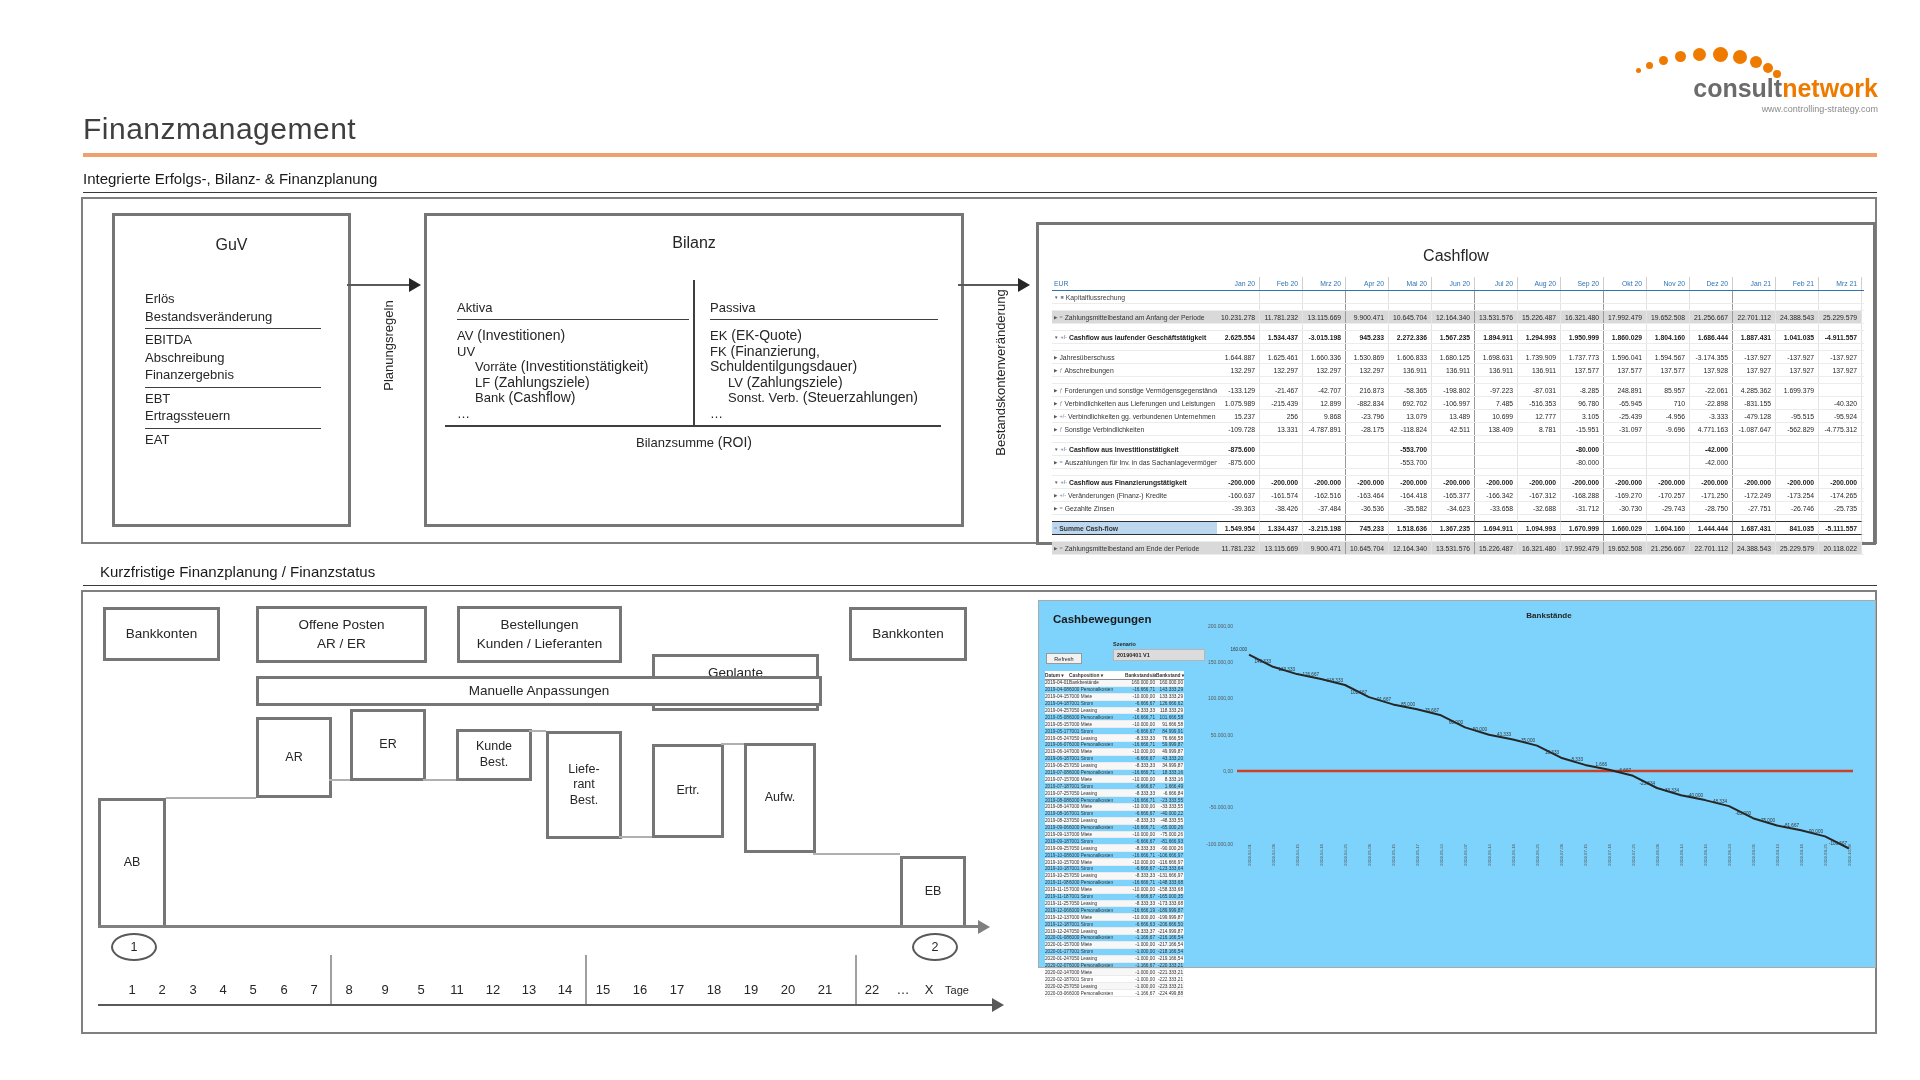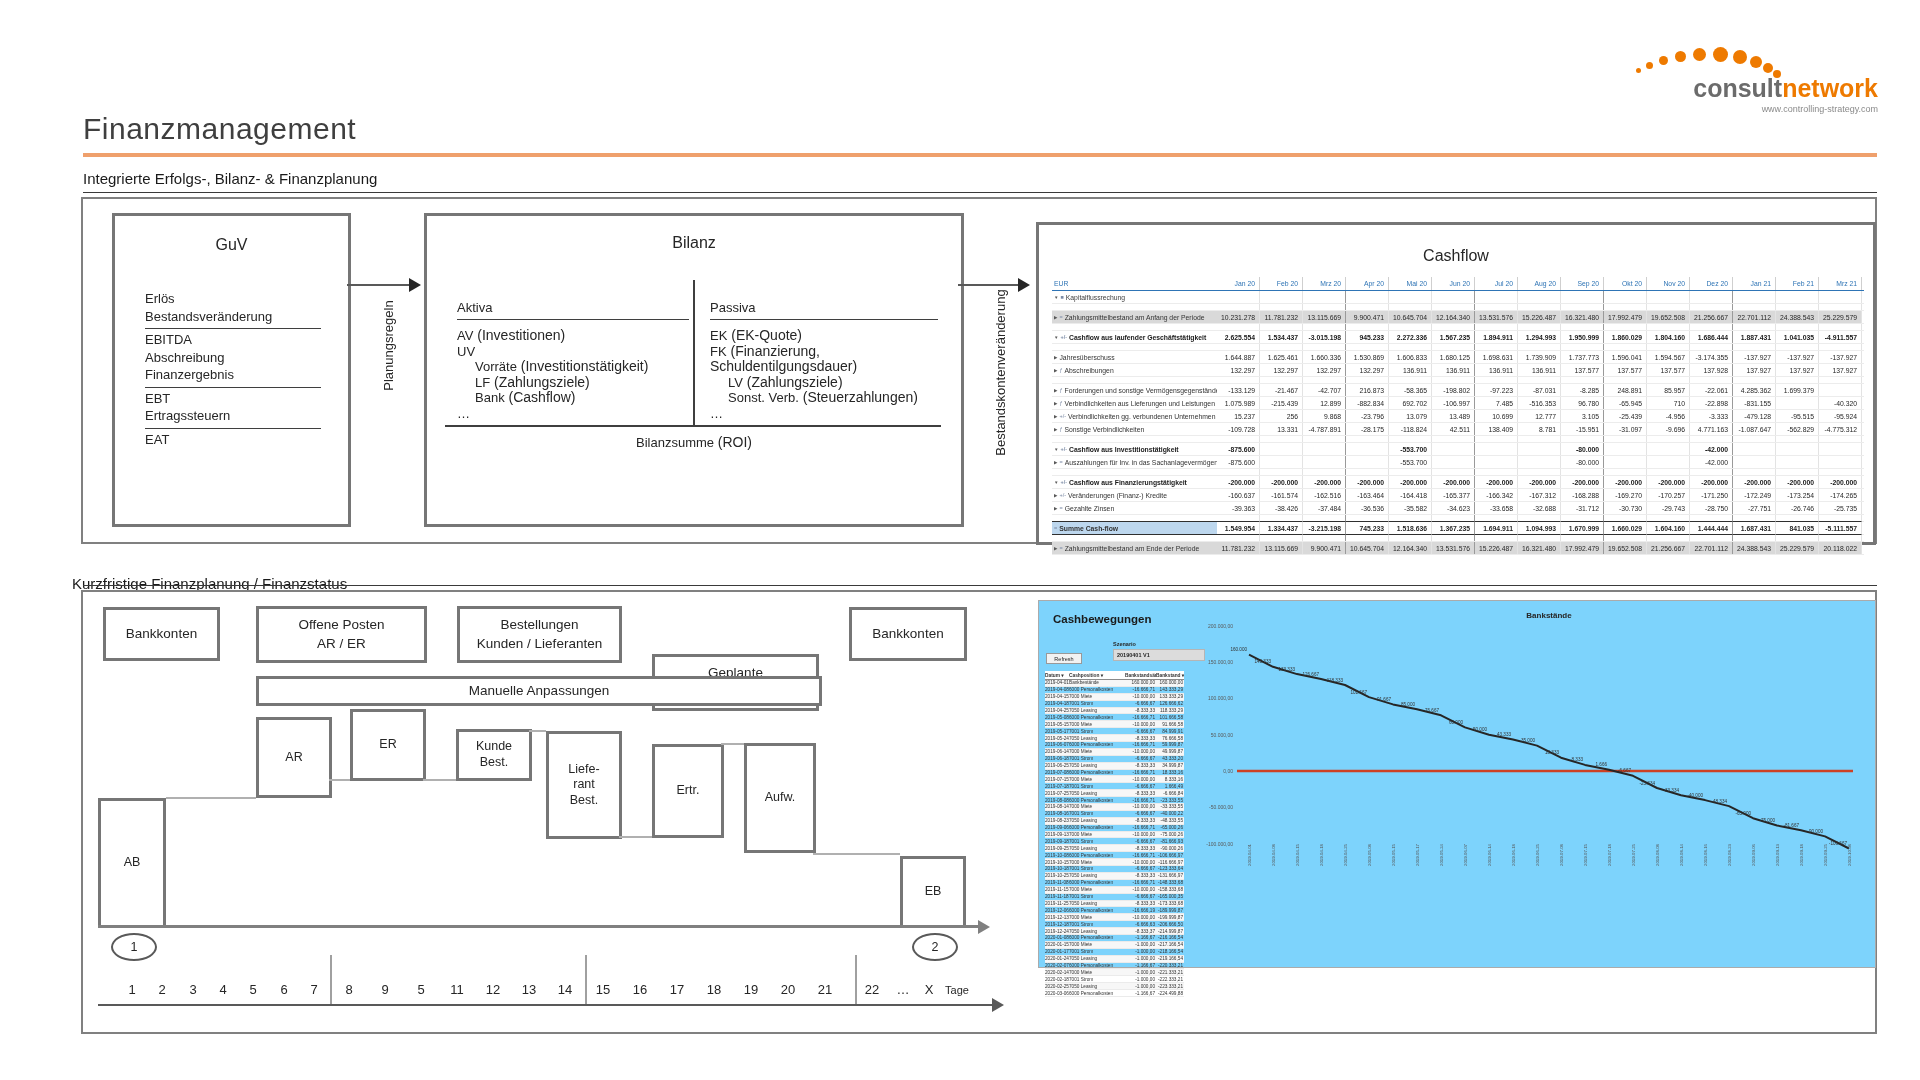--- a/index.html
+++ b/index.html
@@ -674,21 +674,21 @@
           <div class="cf-val">19.652.508</div>
           <div class="cf-val">21.256.667</div>
           <div class="cf-val q">22.701.112</div>
           <div class="cf-val">24.388.543</div>
           <div class="cf-val">25.229.579</div>
           <div class="cf-val">20.118.022</div>
         </div>
       </div>
   </div>
 
-  <div class="abs sec-head" style="left:72px;top:563px;margin-top:12px;">Kurzfristige Finanzplanung / Finanzstatus</div>
+  <div class="abs sec-head" style="left:100px;top:563px;">Kurzfristige Finanzplanung / Finanzstatus</div>
   <div class="abs sec-rule" style="left:83px;top:585px;"></div>
   <div class="abs sec-box" style="left:81px;top:590px;width:1792px;height:440px;"></div>
 
   <div class="abs gbox flow-box" style="left:103px;top:607px;width:111px;height:48px;">Bankkonten</div>
   <div class="abs gbox flow-box" style="left:256px;top:606px;width:165px;height:51px;">Offene Posten
 AR / ER</div>
   <div class="abs gbox flow-box" style="left:457px;top:606px;width:159px;height:51px;">Bestellungen
 Kunden / Lieferanten</div>
   <div class="abs gbox flow-box" style="left:652px;top:606px;width:161px;height:51px;margin-top:48px;">Geplante
 Erträge / Aufwände</div>

